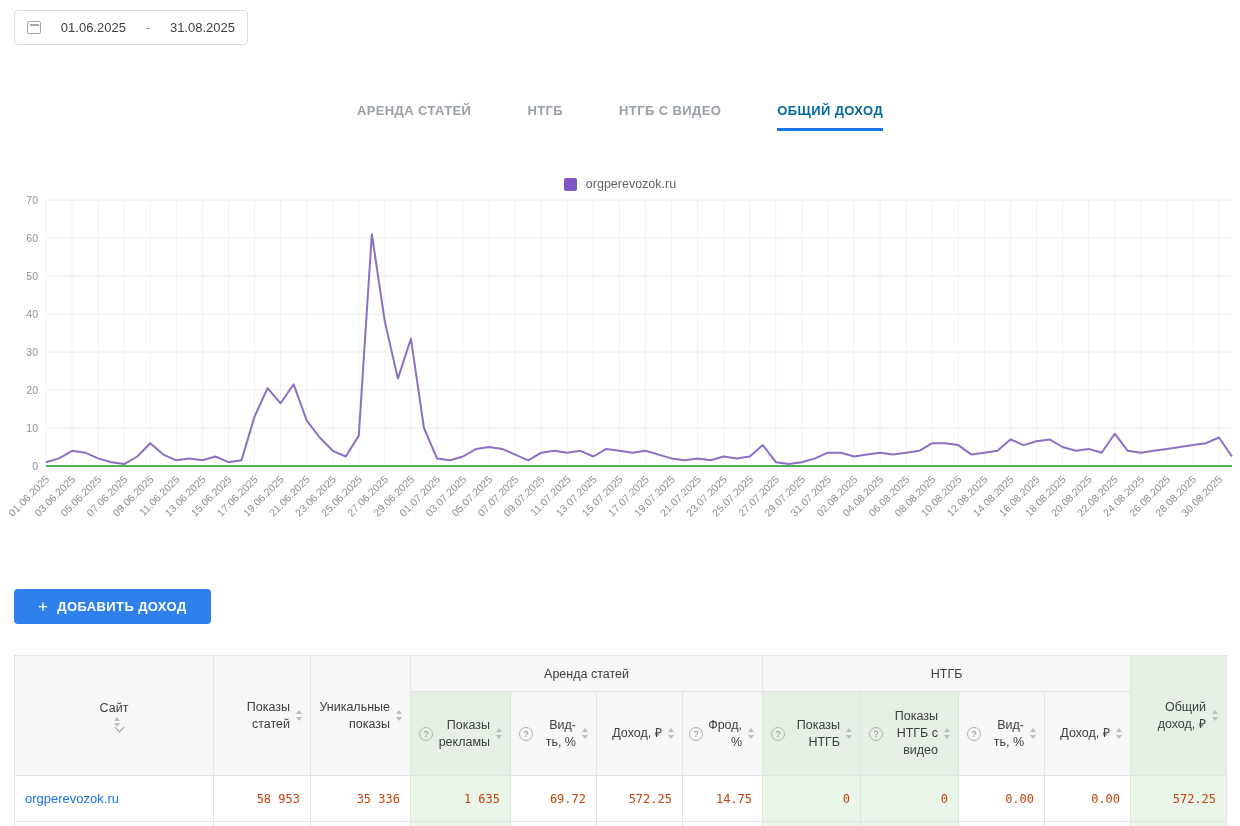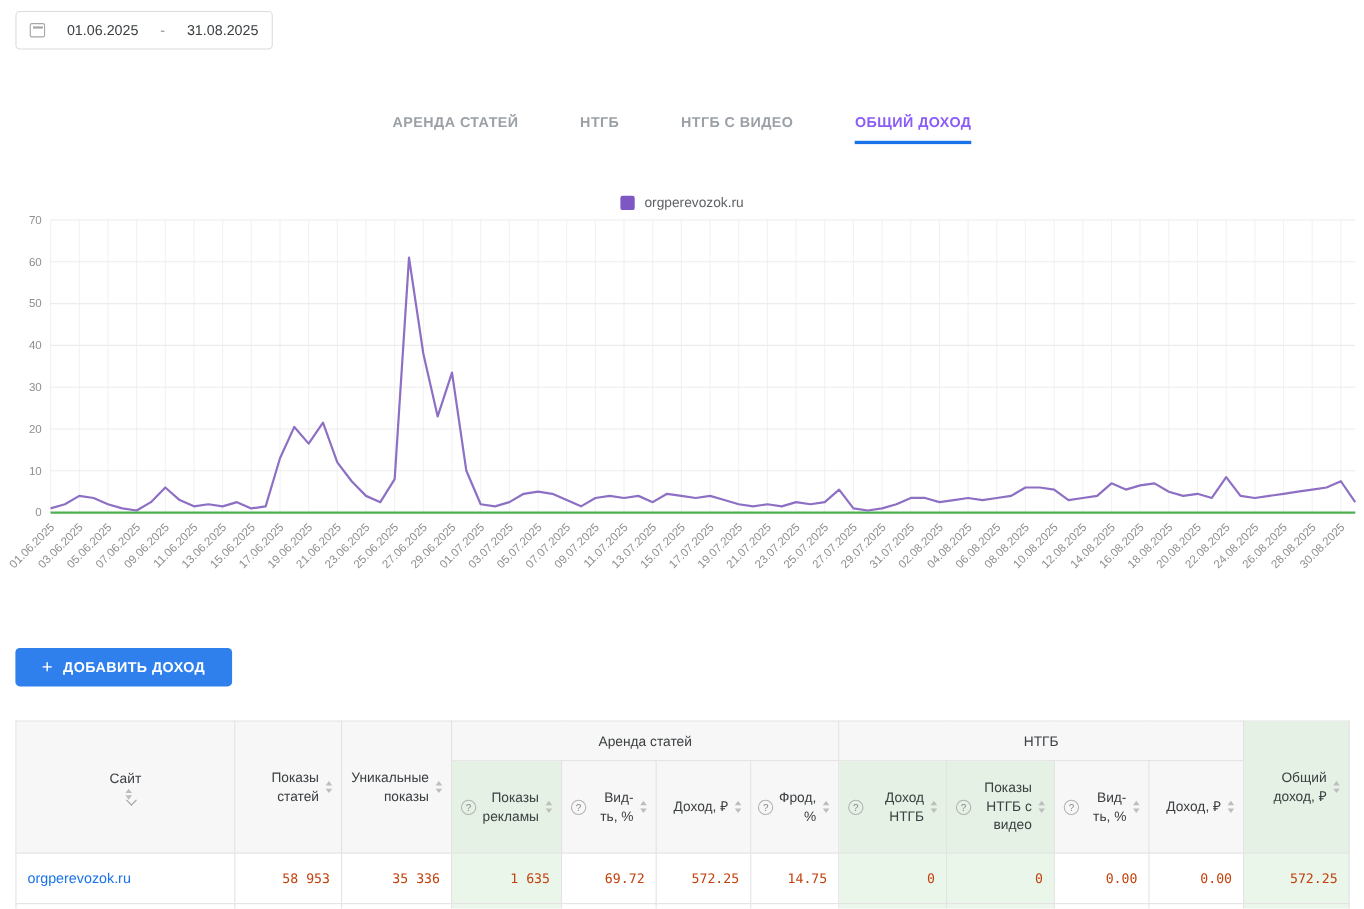--- a/index.html
+++ b/index.html
@@ -13,21 +13,21 @@
   .cal { width:14px; height:13px; border:1.5px solid #a6a6a6; border-radius:2px; position:relative; flex:0 0 auto; }
   .cal::before { content:""; position:absolute; left:1.5px; right:1.5px; top:1.5px; height:2.5px; background:#a6a6a6; }
   .date-sep { color:#8a8a8a; }
   .date-val { cursor:pointer; }
 
   
   .tabs { position:absolute; top:103px; left:0; width:100%; display:flex;
     justify-content:center; gap:56px; }
   .tab { font-size:13px; font-weight:600; letter-spacing:.4px; color:#9aa0a6;
     padding-bottom:10px; border-bottom:3px solid transparent; cursor:pointer; text-transform:uppercase; }
-  .tab.active { color:#8b5cf6; border-bottom-color:#1a73e8; }
+  .tab.active { color:#0369a1; border-bottom-color:#1a73e8; }
 
   
   .legend { position:absolute; top:177px; left:0; width:100%; display:flex;
     justify-content:center; align-items:center; gap:9px; }
   .swatch { width:13px; height:13px; border-radius:2px; background:#7e57c2; }
   .legend-label { font-size:12.5px; color:#5f6368; }
 
   
   .chart-wrap { position:absolute; top:194px; left:0; width:1240px; height:362px; }
   svg { font-family:"Liberation Sans", sans-serif; display:block; }
@@ -278,21 +278,21 @@
       <th>
         <div class="hcell">
           <span class="qm">?</span>
           <span class="lbl">Фрод, %</span>
           <span class="sort"></span>
         </div>
       </th>
       <th class="green">
         <div class="hcell">
           <span class="qm">?</span>
-          <span class="lbl">Доход НТГБ</span>
+          <span class="lbl">Показы НТГБ</span>
           <span class="sort"></span>
         </div>
       </th>
       <th class="green">
         <div class="hcell">
           <span class="qm">?</span>
           <span class="lbl">Показы НТГБ с видео</span>
           <span class="sort"></span>
         </div>
       </th>

